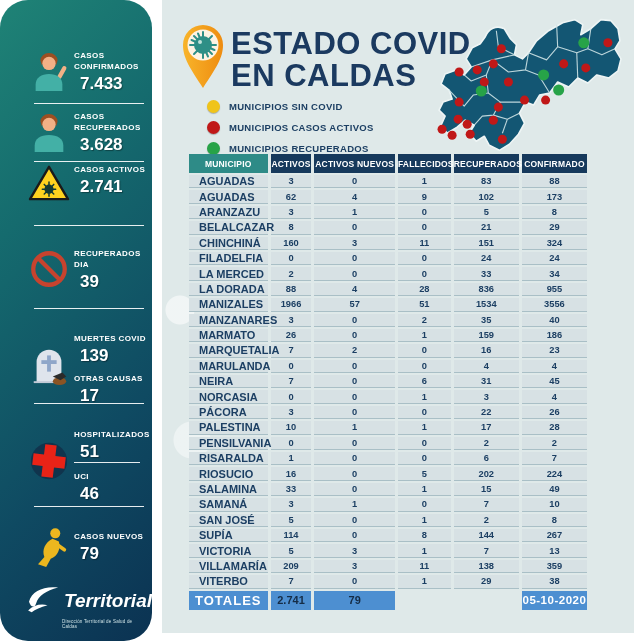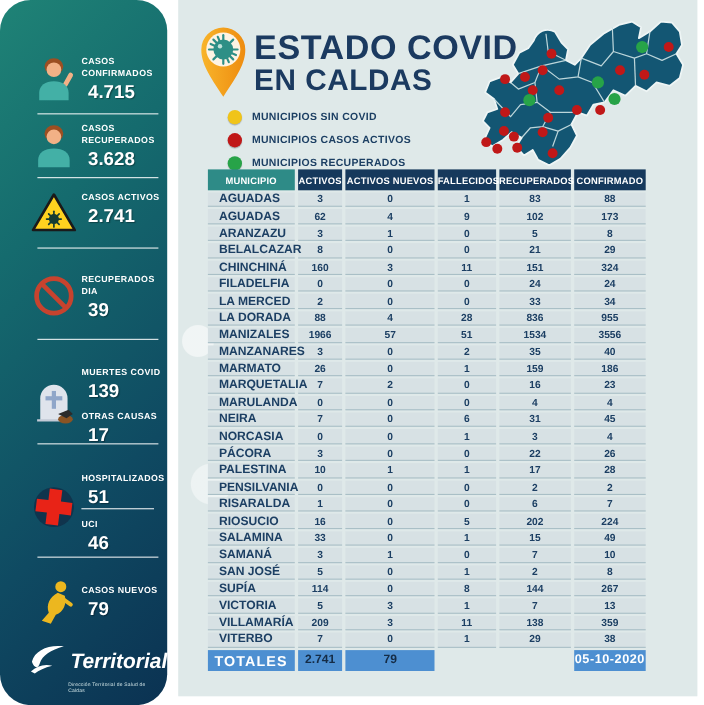--- a/index.html
+++ b/index.html
@@ -24,21 +24,21 @@
 
   
   .main-bg { position:absolute; left:162px; top:0; width:472px; height:633px; background:#dfe9e9; }
   .main-bg::before { content:""; position:absolute; left:0; top:250px; width:60px; height:260px;
     background:
       radial-gradient(circle at 18px 60px, rgba(255,255,255,.55) 0 14px, rgba(255,255,255,0) 15px),
       radial-gradient(circle at 30px 190px, rgba(255,255,255,.45) 0 18px, rgba(255,255,255,0) 19px); }
   .pin { position:absolute; left:180px; top:22px; }
   .title1 { position:absolute; left:231px; top:26px; font-size:31px; font-weight:bold;
     color:#1b3a60; letter-spacing:.5px; }
-  .title2 { position:absolute; left:231px; top:58px; font-size:27px; font-weight:bold;
+  .title2 { position:absolute; left:231px; top:58px; font-size:31px; font-weight:bold;
     color:#1b3a60; letter-spacing:.5px; }
   .legend { position:absolute; left:196px; top:99px; }
   .legend-row { display:flex; align-items:center; height:14px; margin-bottom:7px;padding-left:11px; }
   .legend-dot { width:13px; height:13px; border-radius:50%; flex:0 0 auto; box-shadow:0 1px 1px rgba(0,0,0,.25); }
   .dot-yellow { background:#f0c419; }
   .dot-red { background:#c01818; }
   .dot-green { background:#27a348; }
   .legend-label { margin-left:9px; font-size:9.5px; font-weight:bold; color:#1c3f63; letter-spacing:.3px; }
   .map-wrap { position:absolute; left:430px; top:14px; }
 
@@ -71,41 +71,41 @@
       <div class="stat-icon">
         <svg width="42" height="44" viewBox="0 0 44 44">
           <path d="M13,10 a9,8 0 0 1 18,0 l-1.5,5 a8,7 0 0 0 -15,0 z" fill="#9c4f22"></path>
           <circle cx="22" cy="13" r="7" fill="#f2b186"></circle>
           <path d="M33,27 l5,-9" stroke="#f2b186" stroke-width="4.5" stroke-linecap="round"></path>
           <path d="M8,42 v-7 c0,-7 6,-11 14,-11 s14,4 14,11 v7 z" fill="#43b0a6"></path>
         </svg>
       </div>
       <div class="stat-text">
         <div class="stat-label">CASOS CONFIRMADOS</div>
-        <div class="stat-value">4.715</div>
+        <div class="stat-value">7.433</div>
       </div>
     </div>
     <div class="divider" style="top:103px"></div>
 
     <div class="stat" style="top:111px">
       <div class="stat-icon">
         <svg width="42" height="44" viewBox="0 0 44 44">
           <path d="M13,10 a9,8 0 0 1 18,0 l-1.5,5 a8,7 0 0 0 -15,0 z" fill="#9c4f22"></path>
           <circle cx="22" cy="13" r="7" fill="#f2b186"></circle>
           <path d="M7,42 v-7 c0,-7 6,-11 15,-11 s15,4 15,11 v7 z" fill="#43b0a6"></path>
         </svg>
       </div>
       <div class="stat-text">
         <div class="stat-label">CASOS RECUPERADOS</div>
         <div class="stat-value">3.628</div>
       </div>
     </div>
     <div class="divider" style="top:161px"></div>
 
-    <div class="stat" style="top:174px">
+    <div class="stat" style="top:164px">
       <div class="stat-icon">
         <svg width="42" height="38" viewBox="0 0 44 40">
           <path d="M22,3 L42,37 L2,37 Z" fill="#ffd21f" stroke="#1a1a1a" stroke-width="2.5" stroke-linejoin="round"></path>
           <g stroke="#143b33" stroke-width="1.6" stroke-linecap="round">
             <line x1="22" y1="19" x2="22" y2="34"></line>
               <line x1="15" y1="26.5" x2="29" y2="26.5"></line>
             <line x1="17" y1="21.5" x2="27" y2="31.5"></line>
               <line x1="27" y1="21.5" x2="17" y2="31.5"></line>
           </g>
           <circle cx="22" cy="26.5" r="4.8" fill="#143b33"></circle>

